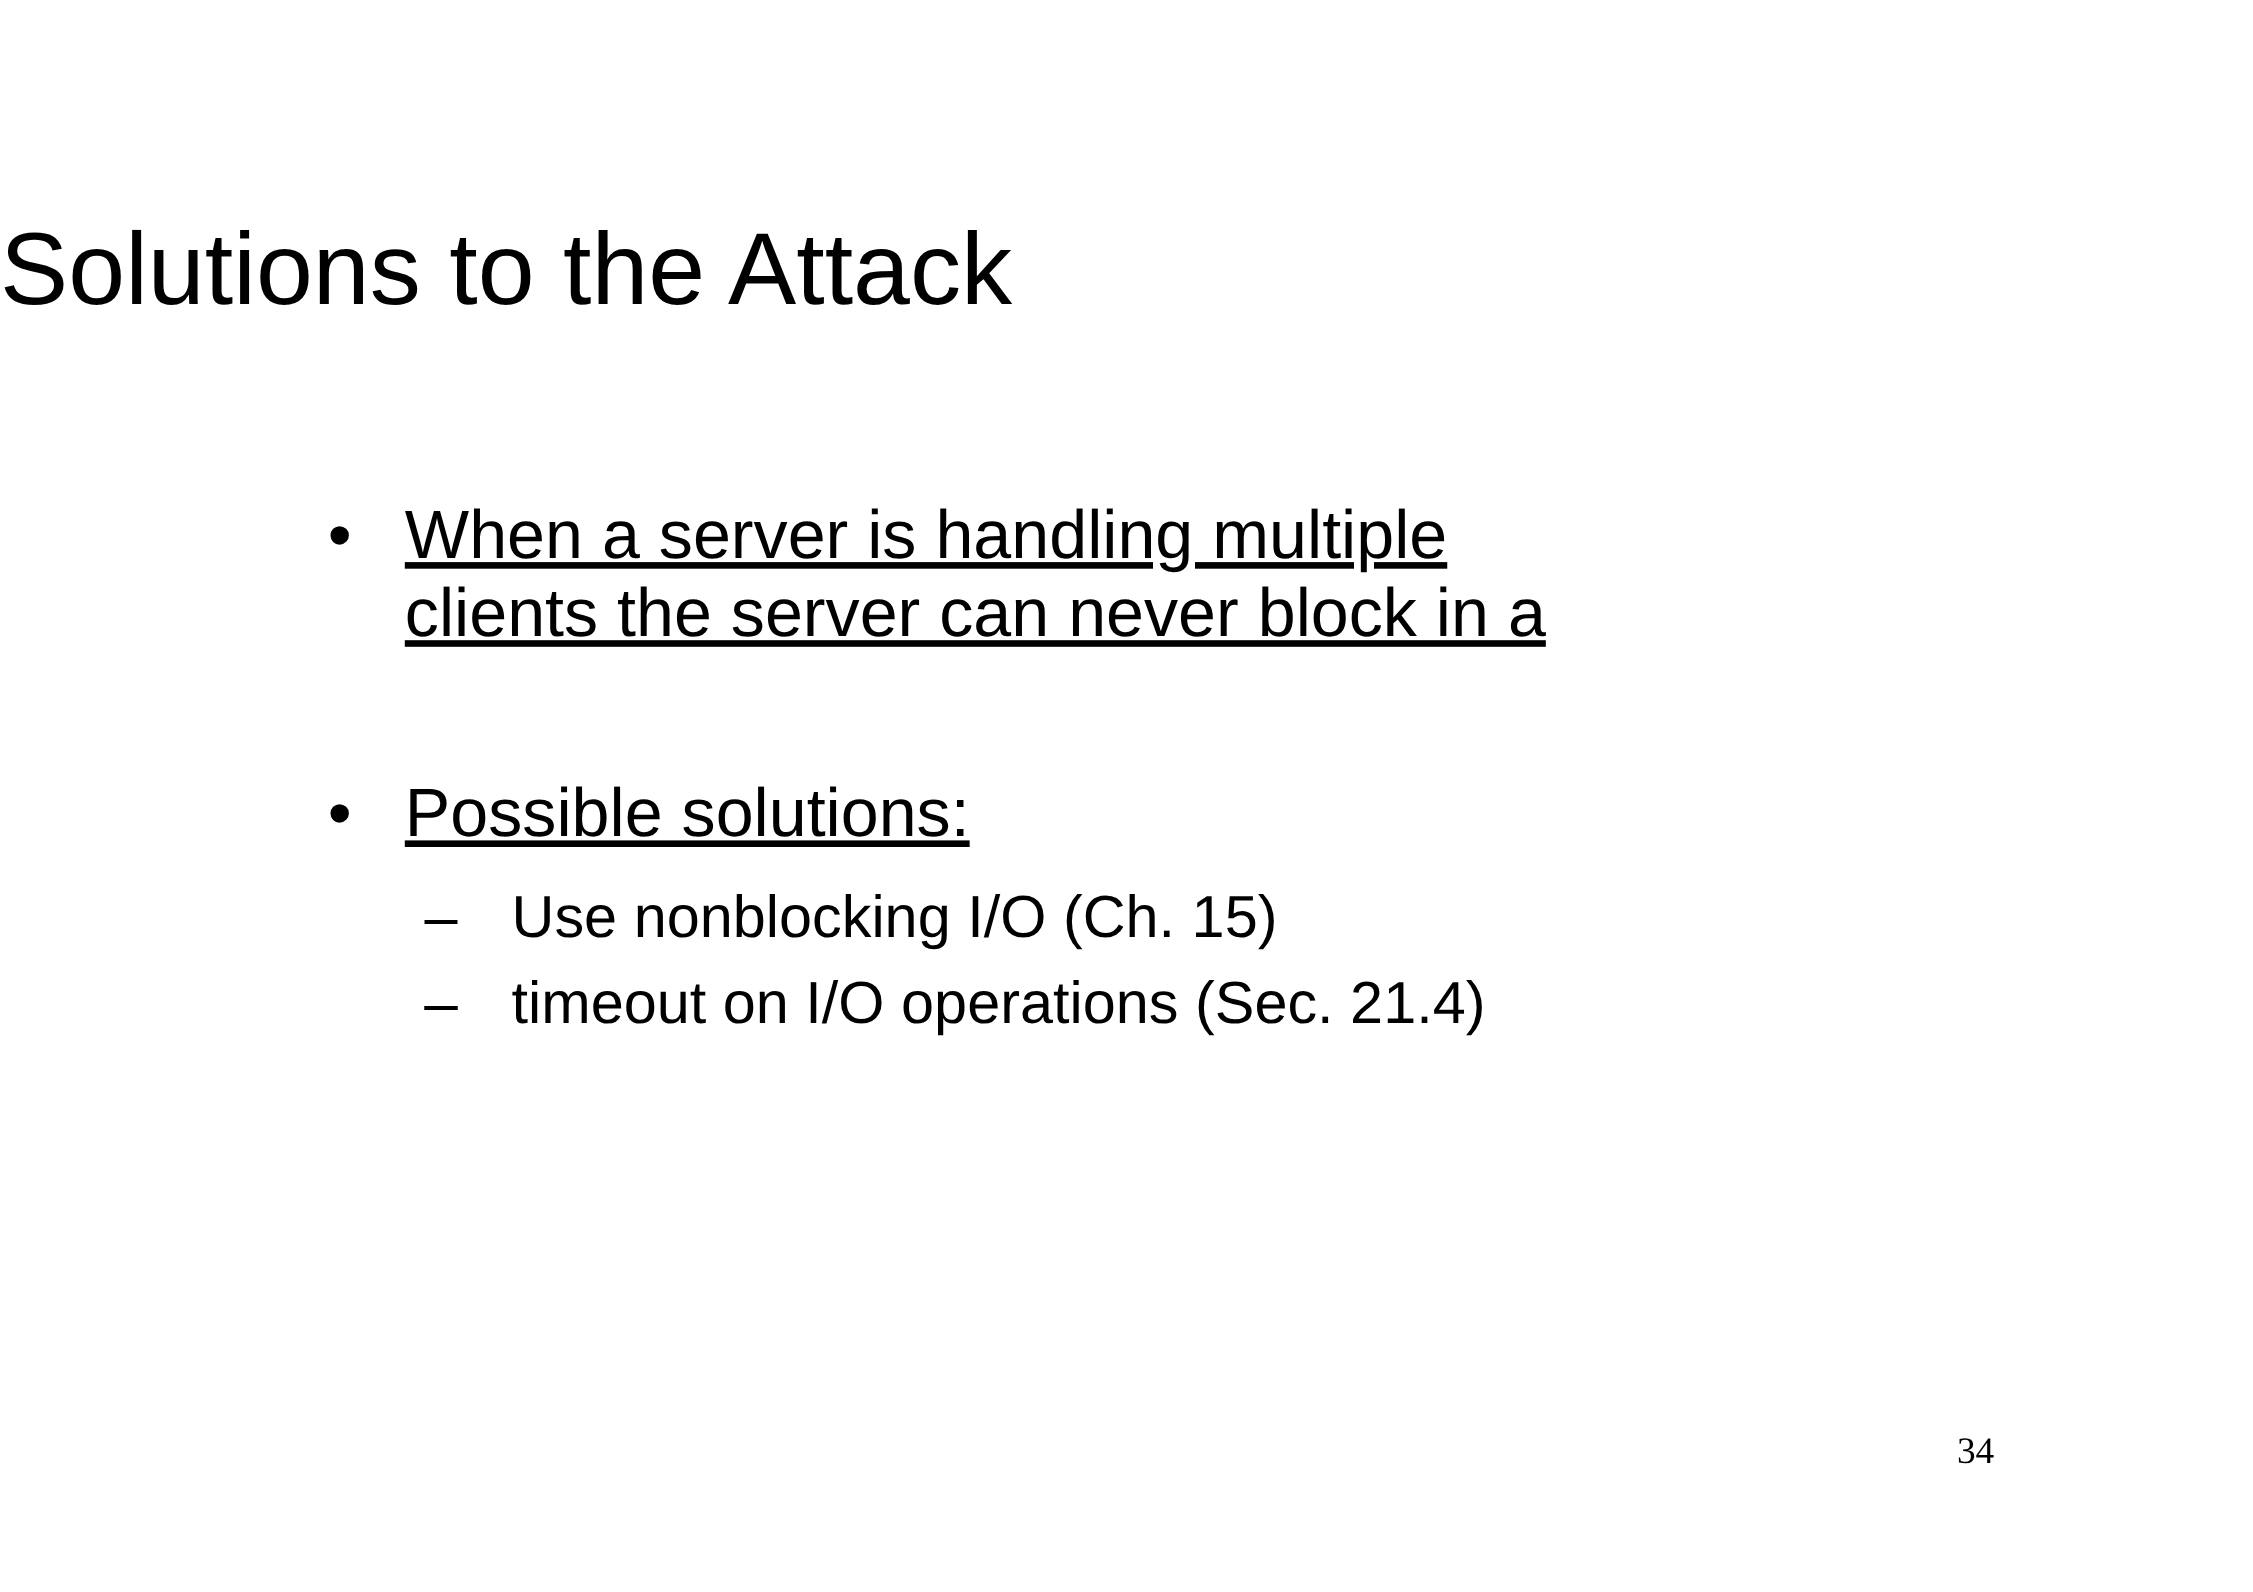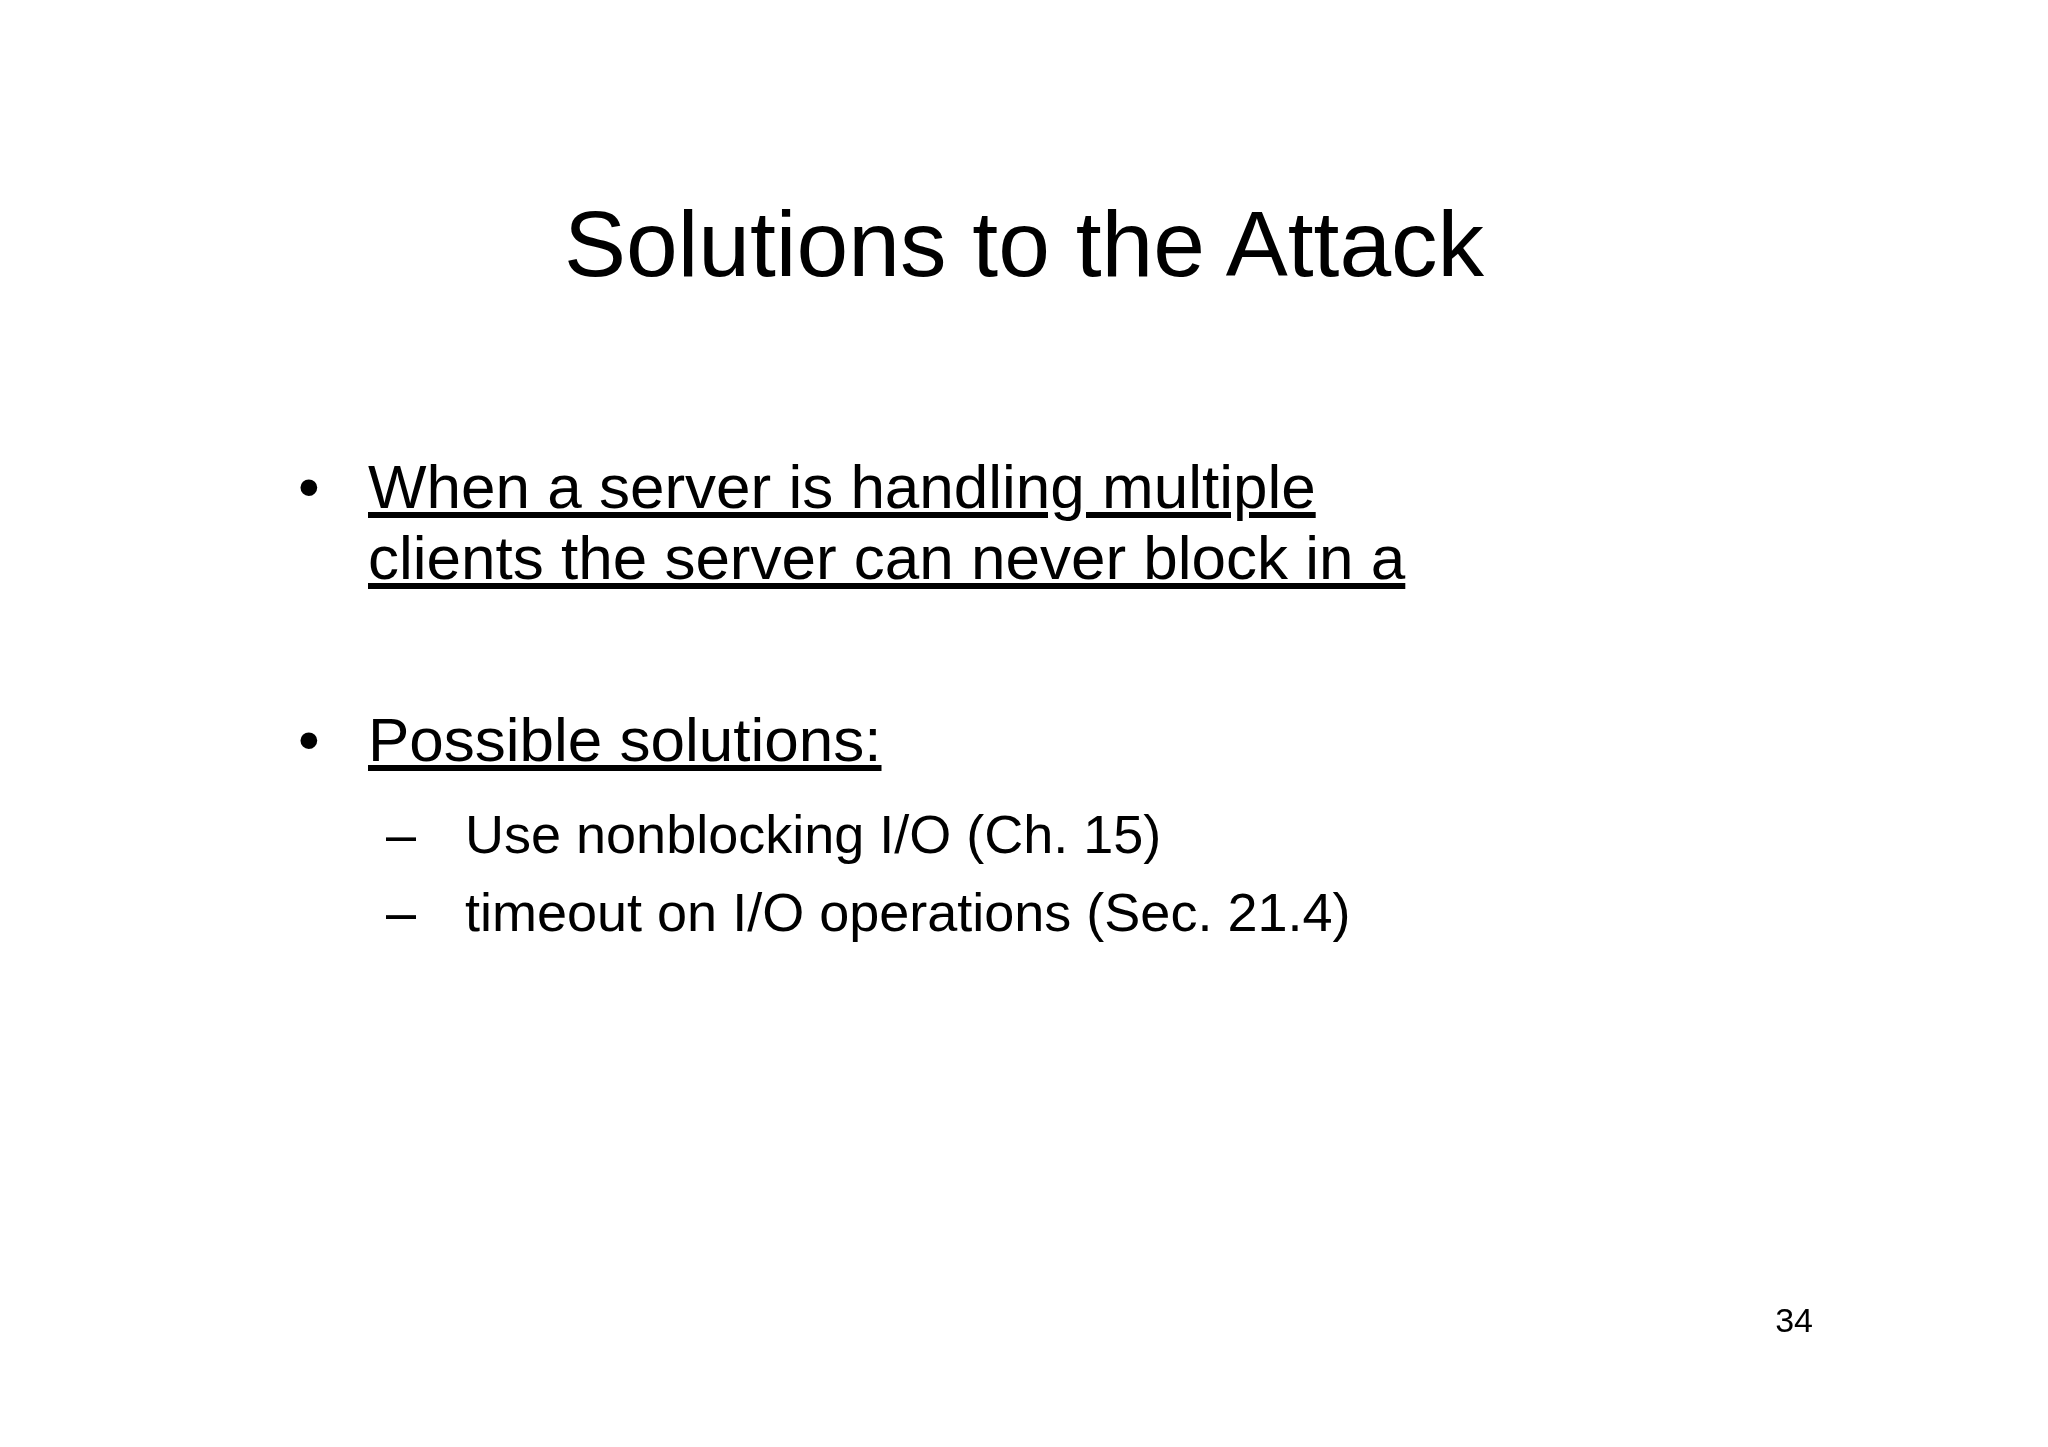--- a/index.html
+++ b/index.html
@@ -20,21 +20,21 @@
     overflow: hidden;
     box-sizing: border-box;
   }
 
   
   .slide-title {
     position: absolute;
     left: 0;
     top: 196px;
     width: 2048px;
-    text-align: center;
+    text-align: left;
     font-size: 93px;
     line-height: 1.05;
     font-weight: 400;
     letter-spacing: 0px;
     color: #000000;
     white-space: nowrap;
   }
 
   
   .body-block {
@@ -86,21 +86,21 @@
     top: 0;
     font-size: 54px;
     line-height: 1.14;
   }
 
   
   .page-number {
     position: absolute;
     right: 235px;
     bottom: 110px;
-    font-family: Liberation Sans, sans-serif;
+    font-family: Liberation Serif, serif;
     font-size: 34px;
     line-height: 1;
     color: #000000;
   }
 </style>
 </head>
 <body>
 
 <div class="slide">
 

